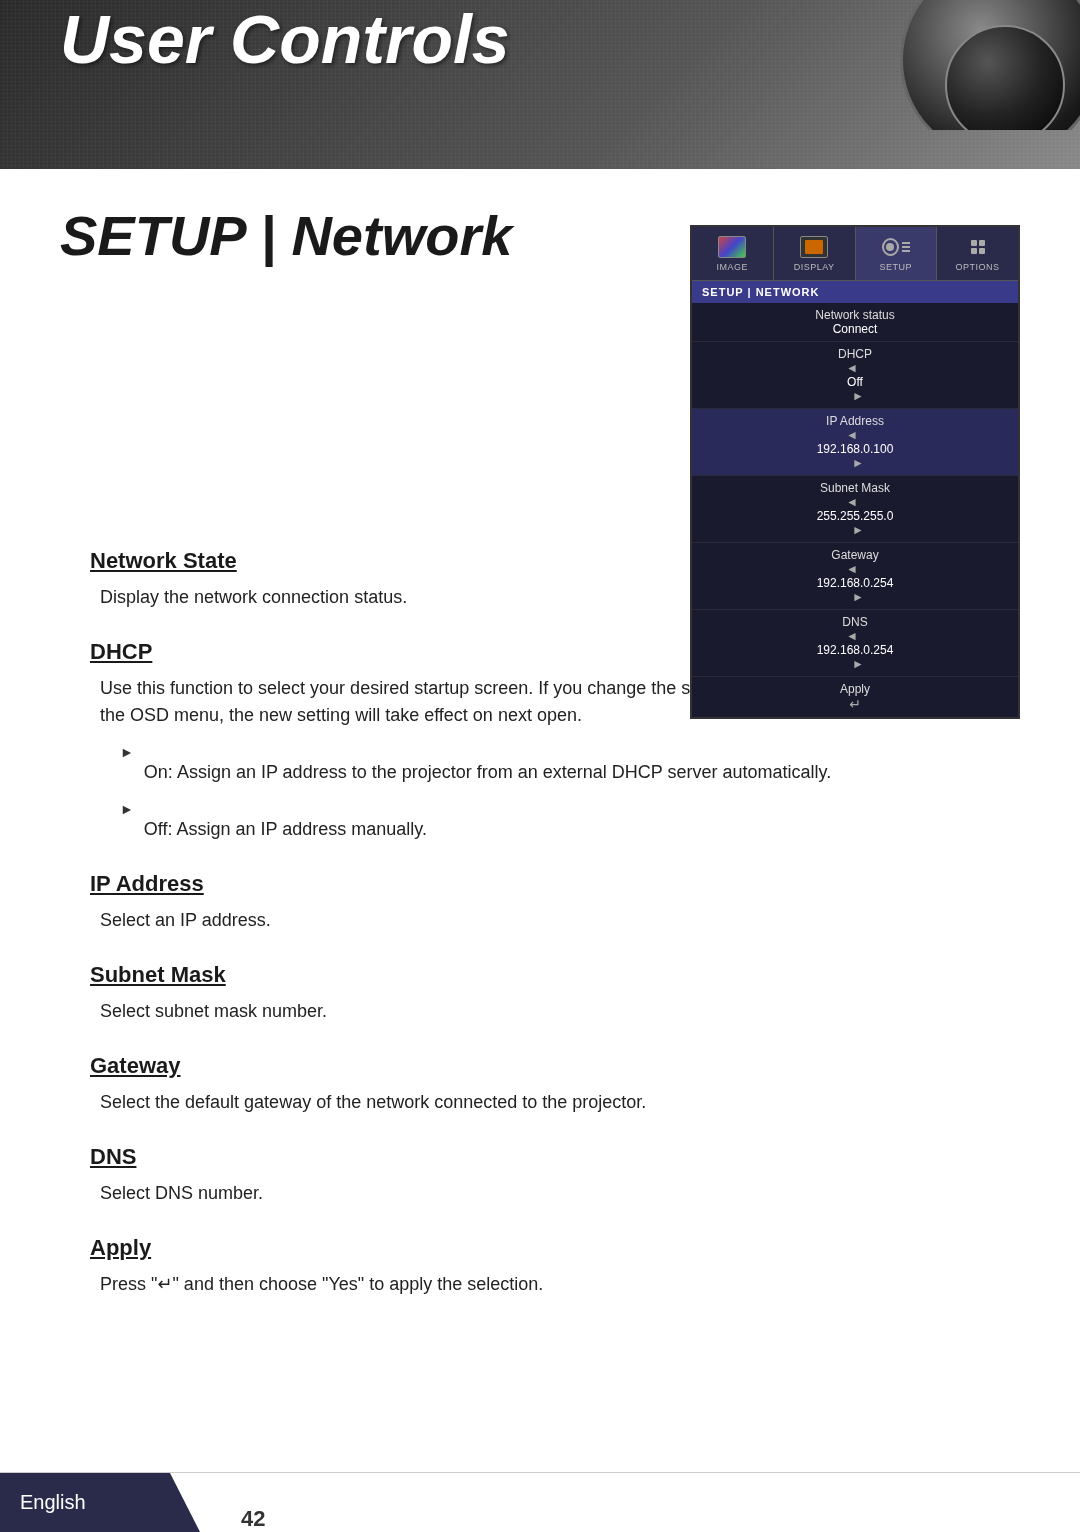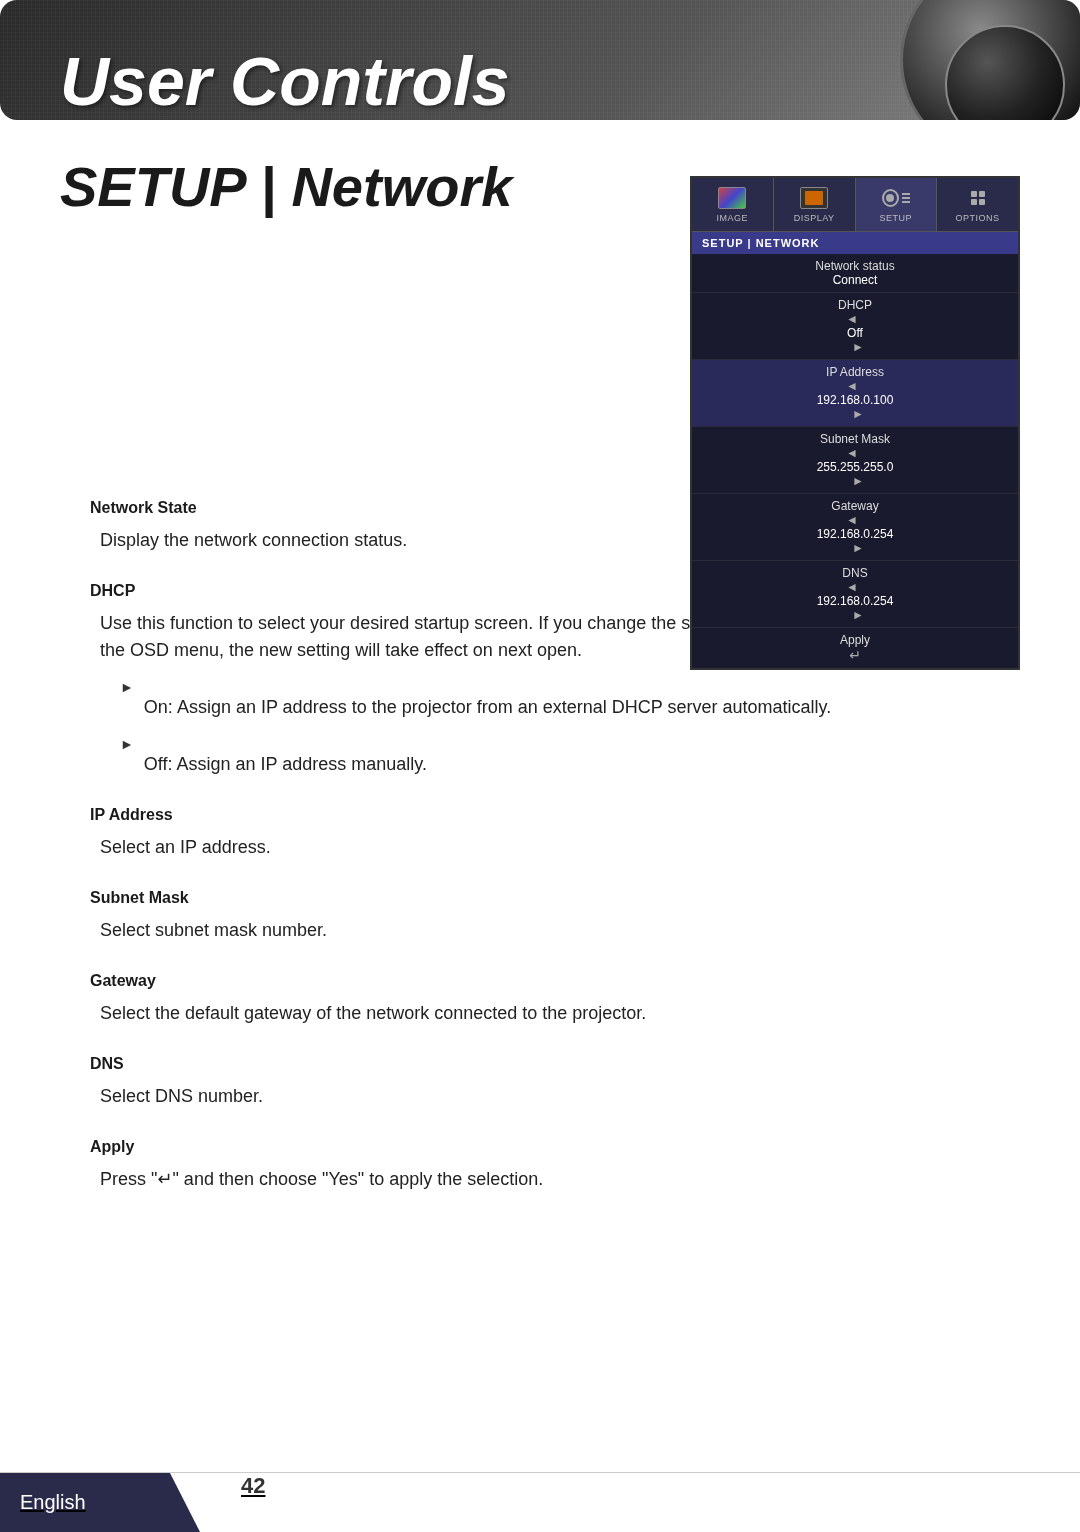--- a/index.html
+++ b/index.html
@@ -10,26 +10,25 @@
       font-family: Arial, sans-serif;
       background: #ffffff;
       position: relative;
       overflow-x: hidden;
     }
 
     
     .header {
       position: relative;
       background: linear-gradient(135deg, #2a2a2a 0%, #555 60%, #888 100%);
-      height: 120px;
-      display: flex;
-      align-items: flex-end;
+      height: 169px;
+      display: flex;
+      align-items: flex-start;
       padding-left: 60px;
       overflow: hidden;
-      border-radius: 17px;
     }
 
     .header::before {
       content: '';
       position: absolute;
       top: 0; left: 0; right: 0; bottom: 0;
       background: repeating-linear-gradient(
         0deg,
         transparent,
         transparent 3px,
@@ -219,23 +218,24 @@
     
     .main-content {
       margin-top: 280px;
     }
 
     .section {
       margin-bottom: 28px;
     }
 
     .section-heading {
-      font-size: 16px;
+      font-size: 22px;
       font-weight: bold;
       color: #1a1a1a;
+      text-decoration: underline;
       margin-bottom: 10px;
       padding-left: 30px;
     }
 
     .section-text {
       font-size: 18px;
       color: #222;
       line-height: 1.5;
       padding-left: 40px;
     }
@@ -268,23 +268,22 @@
     }
 
     
     .footer {
       position: absolute;
       bottom: 0;
       left: 0;
       right: 0;
       height: 60px;
       display: flex;
-      align-items: flex-start;
+      align-items: flex-end;
       border-top: 1px solid #ccc;
-      text-decoration: underline;
     }
 
     .footer-lang {
       background: #2a2a4a;
       color: #fff;
       padding: 8px 30px 8px 20px;
       font-size: 20px;
       height: 100%;
       display: flex;
       align-items: center;

